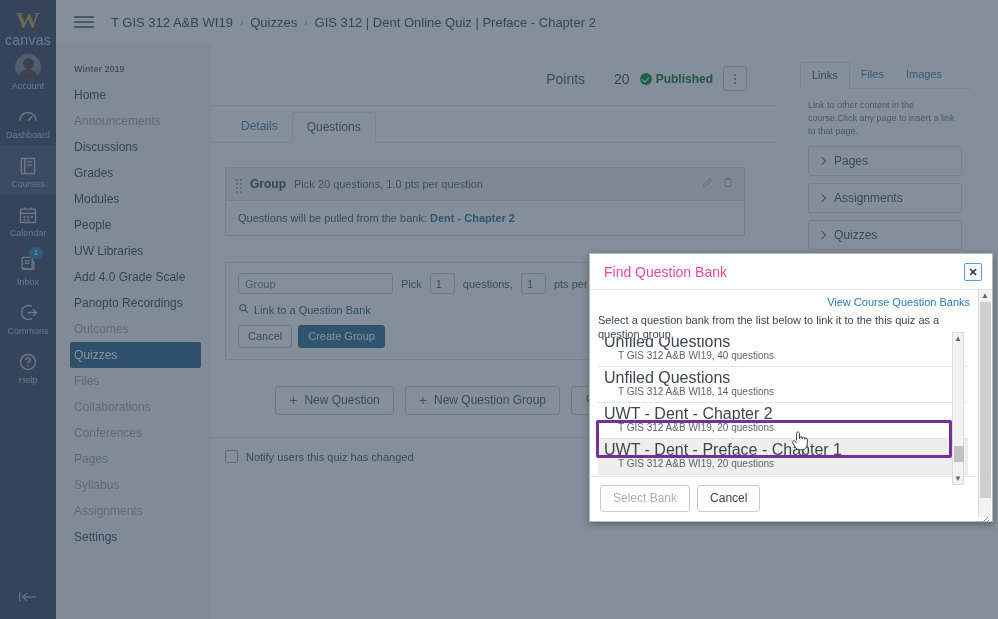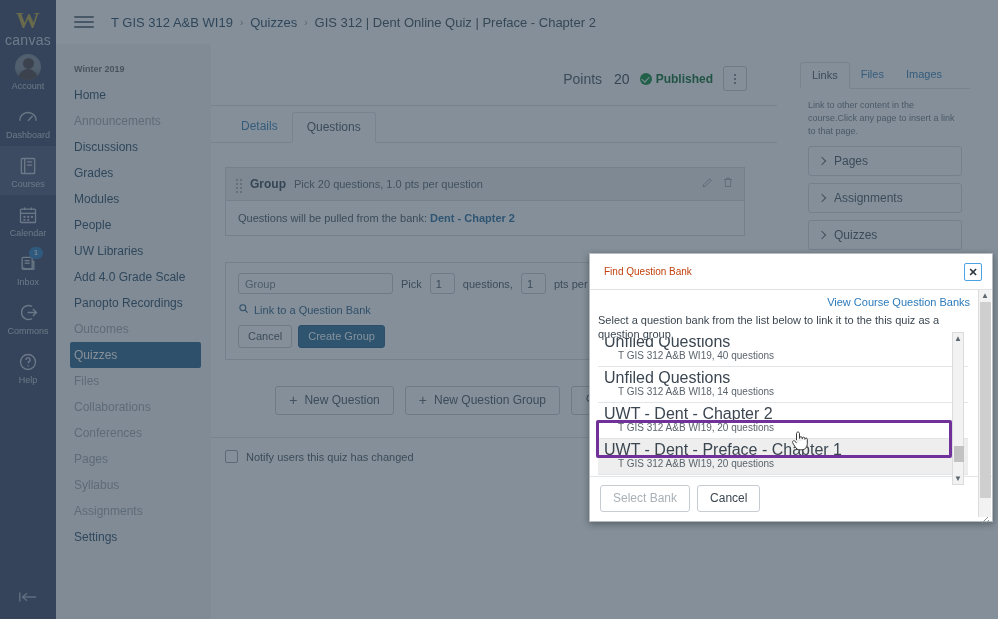--- a/index.html
+++ b/index.html
@@ -181,21 +181,21 @@
   .head-row {
     display: flex;
     align-items: center;
     justify-content: flex-end;
     gap: 10px;
     padding: 22px 30px 14px 0;
     width: 566px;
     box-sizing: border-box;
   }
   .points-label { font-size: 14px; color: #4a5560; }
-  .points-val { font-size: 14px; color: #3b4651; margin-left: 2px; }
+  .points-val { font-size: 14px; color: #3b4651; margin-left: 19px; }
   .published {
     display: flex; align-items: center; gap: 4px;
     font-size: 12px; font-weight: bold; color: #0b6b2e;
   }
   .pub-circle {
     width: 12px; height: 12px; border-radius: 50%;
     background: #0b8b38; position: relative; display: inline-block;
   }
   .pub-circle::after {
     content: "";
@@ -431,21 +431,21 @@
     z-index: 30;
     box-sizing: border-box;
   }
   .modal-head {
     height: 36px;
     border-bottom: 1px solid #dfe3e6;
     display: flex; align-items: center;
     padding: 0 10px 0 14px;
     box-sizing: border-box;
   }
-  .modal-title { font-size: 10px; color: #c2410c; }
+  .modal-title { font-size: 14px; color: #ec4899; }
   .modal-close {
     margin-left: auto;
     width: 16px; height: 16px;
     border: 1px solid #4aa3e3;
     border-radius: 2px;
     background: #fff;
     display: flex; align-items: center; justify-content: center;
     font-size: 11px; color: #2c3740;
     line-height: 12px;
     font-weight: bold;

